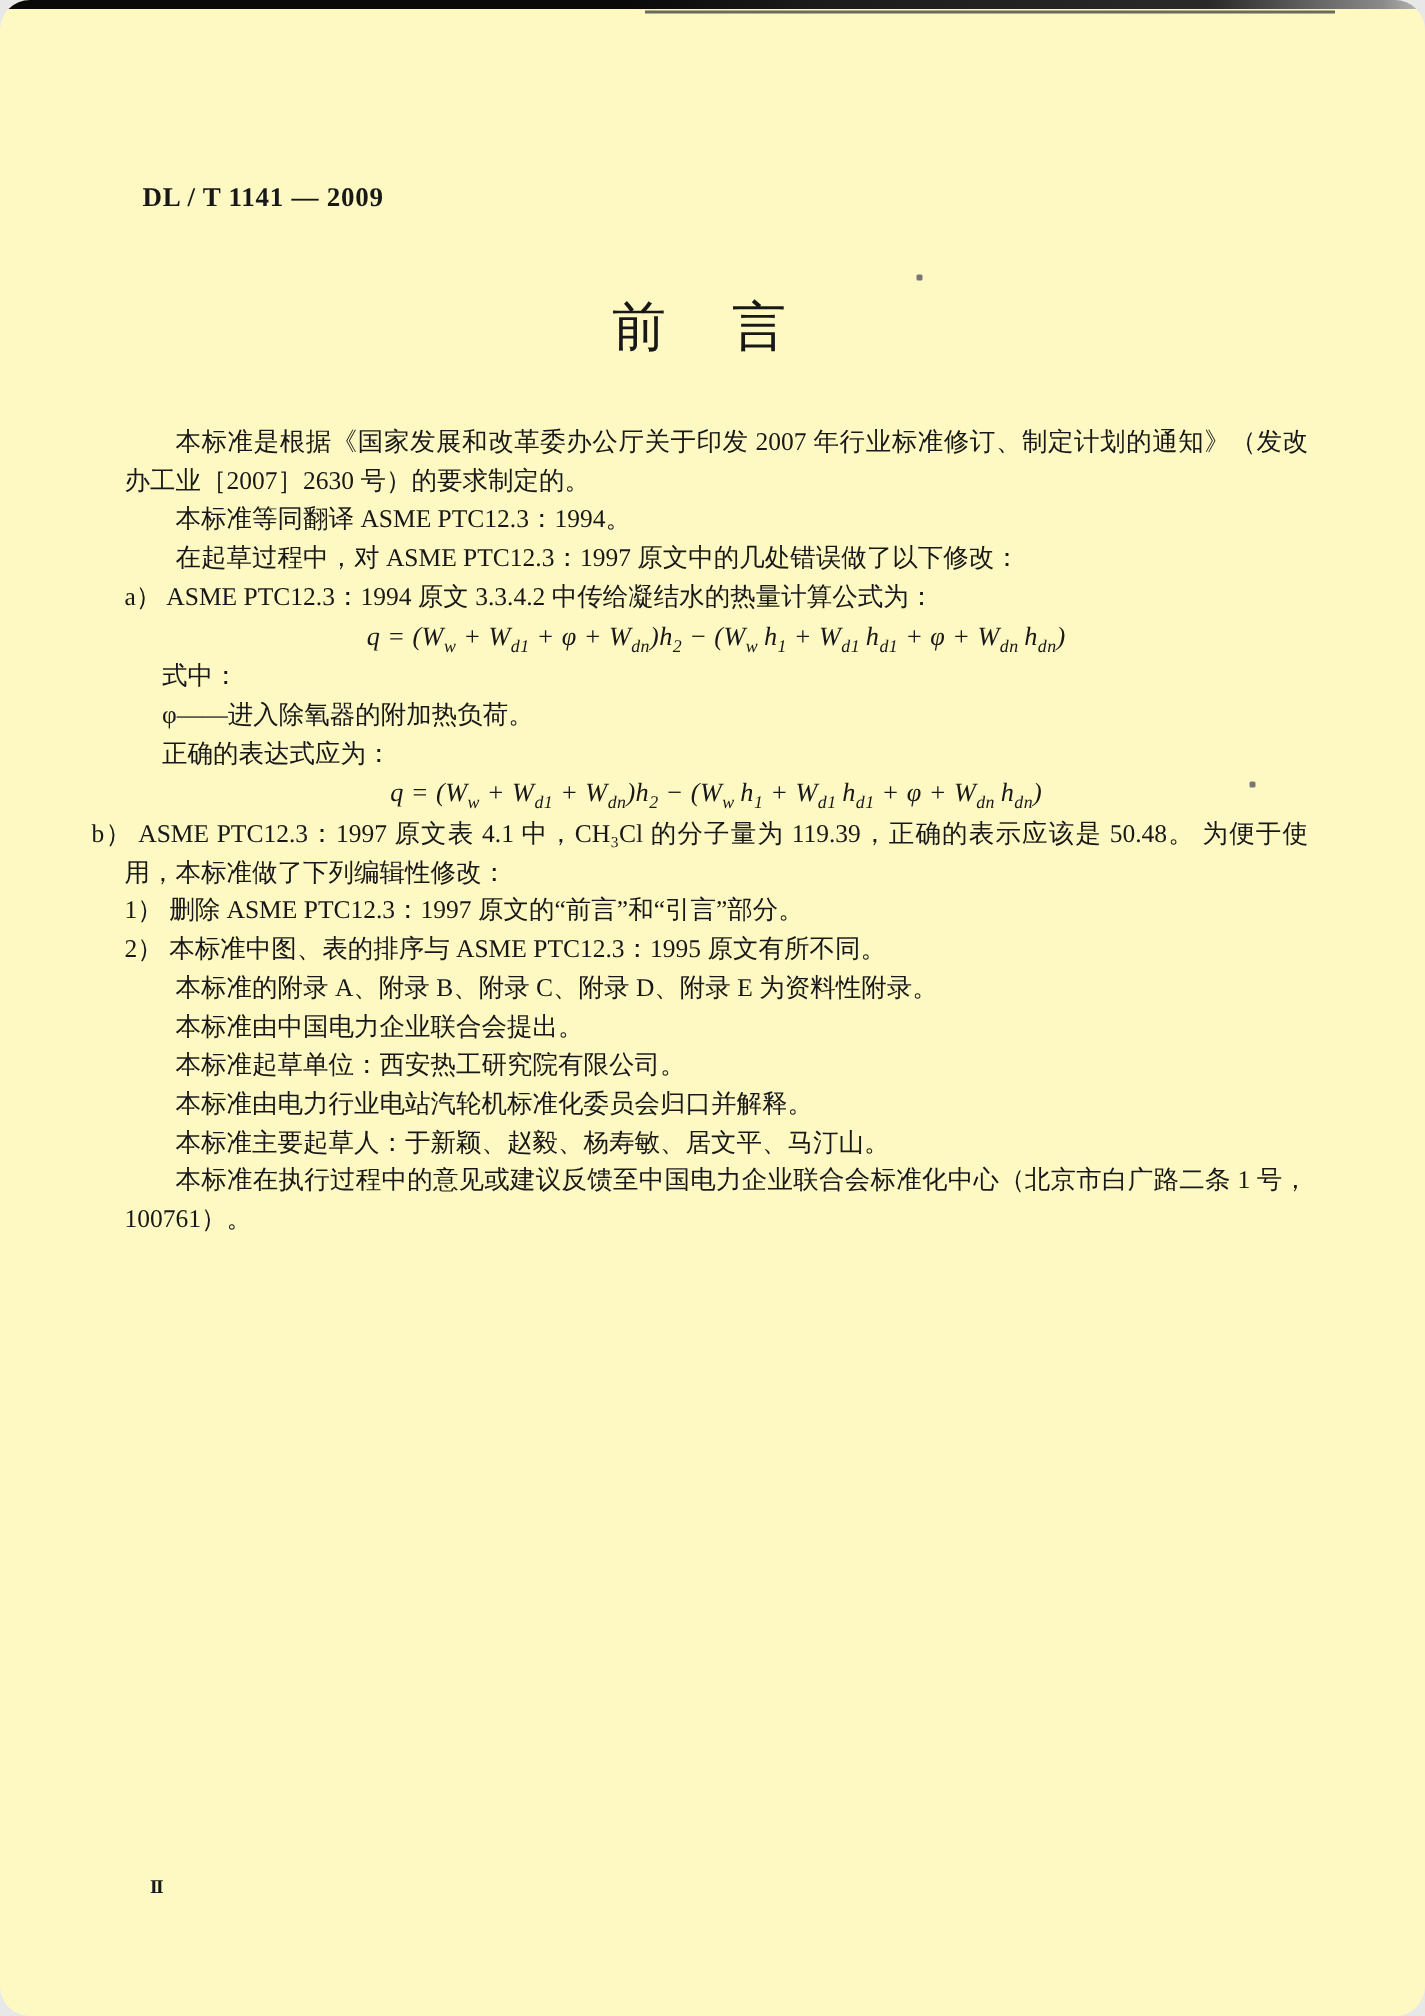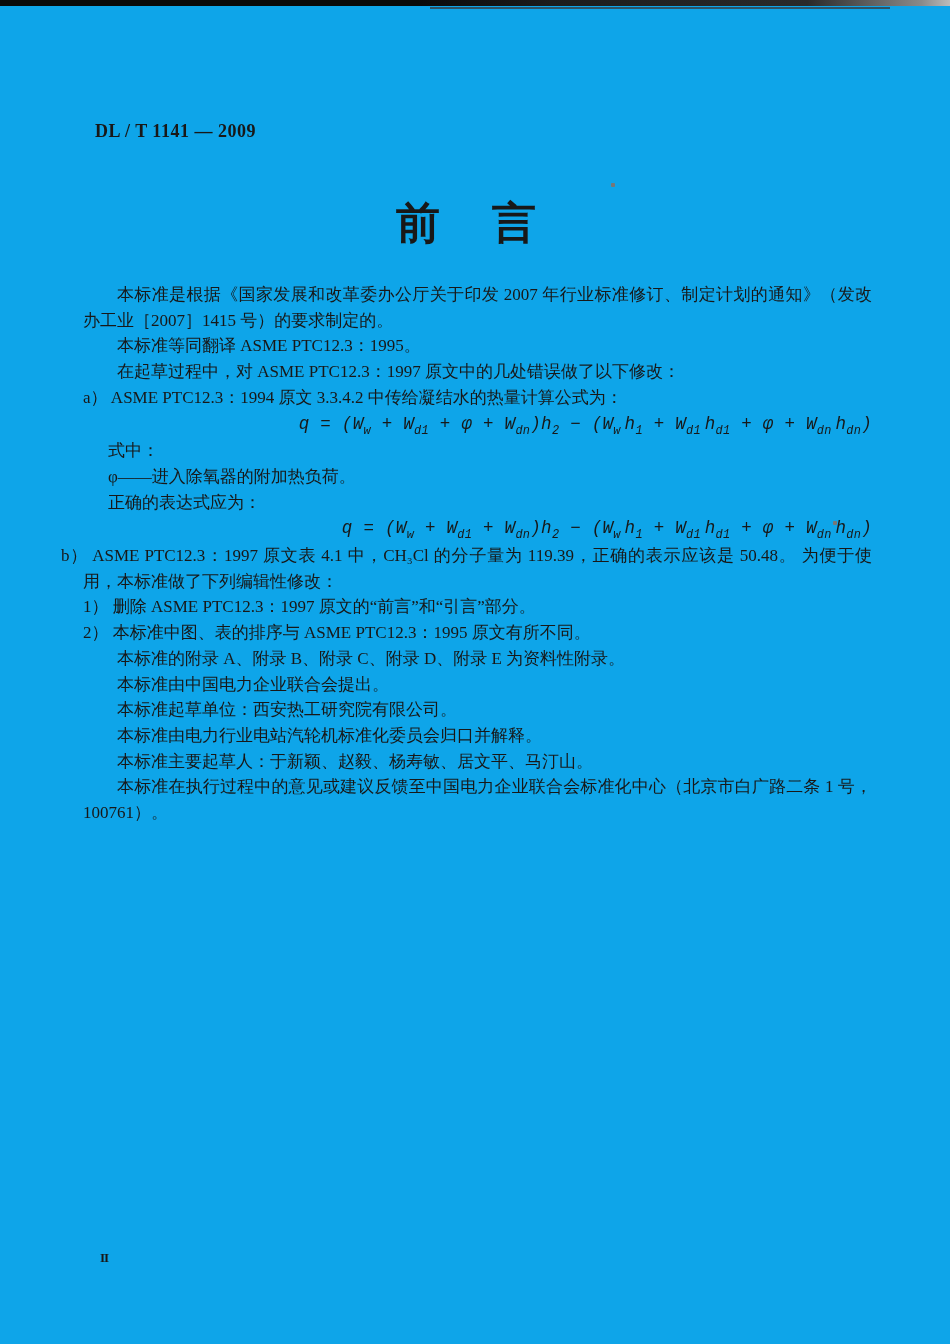--- a/index.html
+++ b/index.html
@@ -1,59 +1,59 @@
 <!DOCTYPE html>
 <html><head>
 <meta charset="utf-8">
 <style>
   * { margin:0; padding:0; box-sizing:border-box; }
   html,body { background:#e8e8e8; }
   .page {
     position:relative;
     width:950px; height:1344px;
-    background:#0ea5e9;
+    background:#fef9c3;
     font-family:"Liberation Serif","DejaVu Serif",serif;
     color:#181818;
     overflow:hidden;
+    border-radius:20px;
   }
   .scan-bar-top {
     position:absolute; top:0; left:0; width:950px; height:6px;
     background:linear-gradient(to right,#0a0a0a 0%,#0a0a0a 44%,#1c1c1c 58%,#2a2a2a 85%,#8a8a8a 97%,#bbb 100%);
   }
   .scan-bar-top2 {
     position:absolute; top:7px; left:430px; width:460px; height:2px;
     background:#3a3a3a; opacity:.75;
   }
   .header-code {
     position:absolute; top:121px; left:95px;
     font-size:18px; font-weight:bold; letter-spacing:.5px;
     white-space:nowrap;
   }
   .doc-title {
     position:absolute; top:194px; left:0; width:936px;
-    text-align:center; font-size:44px; font-weight:bold;
+    text-align:center; font-size:36px; font-weight:normal;
     letter-spacing:4px;
   }
   .content {
     position:absolute; top:282px; left:83px; width:789px;
     font-size:17px; line-height:25.7px;
     text-align:justify;
   }
   .content p { margin:0; }
   .ind2  { text-indent:2em; }      
   .ind15 { text-indent:25px; }     
   .item-a { margin-left:25px; }
   .item-b { margin-left:47px; text-indent:-22px; }
   .item-num { margin-left:69px; }
   .formula {
-    text-align:right; text-indent:0;
+    text-align:center; text-indent:0;
     font-style:italic; font-size:17.5px;
     padding:1px 0;
     letter-spacing:.3px;
-    font-family:Liberation Mono, monospace;
   }
   .formula sub { font-size:68%; font-style:italic; line-height:0; }
   .page-number {
     position:absolute; top:1250px; left:100px;
     font-size:13px; font-weight:bold; letter-spacing:-1px;
   }
   .speck {
     position:absolute; width:4px; height:4px;
     background:#777; border-radius:1px;
   }
@@ -66,22 +66,22 @@
 <div class="page">
 
   <div class="scan-bar-top"></div>
   <div class="scan-bar-top2"></div>
 
   <div class="header-code">DL / T 1141 — 2009</div>
 
   <div class="doc-title">前　言</div>
 
   <div class="content">
-    <p class="ind2">本标准是根据《国家发展和改革委办公厅关于印发 2007 年行业标准修订、制定计划的通知》（发改办工业［2007］1415 号）的要求制定的。</p>
-    <p class="ind2">本标准等同翻译 ASME PTC12.3：1995。</p>
+    <p class="ind2">本标准是根据《国家发展和改革委办公厅关于印发 2007 年行业标准修订、制定计划的通知》（发改办工业［2007］2630 号）的要求制定的。</p>
+    <p class="ind2">本标准等同翻译 ASME PTC12.3：1994。</p>
     <p class="ind2">在起草过程中，对 ASME PTC12.3：1997 原文中的几处错误做了以下修改：</p>
     <p class="item-a">a） ASME PTC12.3：1994 原文 3.3.4.2 中传给凝结水的热量计算公式为：</p>
     <p class="formula">q = (W<sub>w</sub> + W<sub>d1</sub> + φ + W<sub>dn</sub>)h<sub>2</sub> − (W<sub>w</sub> h<sub>1</sub> + W<sub>d1</sub> h<sub>d1</sub> + φ + W<sub>dn</sub> h<sub>dn</sub>)</p>
     <p class="ind15">式中：</p>
     <p class="ind15">φ——进入除氧器的附加热负荷。</p>
     <p class="ind15">正确的表达式应为：</p>
     <p class="formula">q = (W<sub>w</sub> + W<sub>d1</sub> + W<sub>dn</sub>)h<sub>2</sub> − (W<sub>w</sub> h<sub>1</sub> + W<sub>d1</sub> h<sub>d1</sub> + φ + W<sub>dn</sub> h<sub>dn</sub>)</p>
     <p class="item-b">b）  ASME PTC12.3：1997 原文表 4.1 中，CH₃Cl 的分子量为 119.39，正确的表示应该是 50.48。 为便于使用，本标准做了下列编辑性修改：</p>
     <p class="item-num">1）  删除 ASME PTC12.3：1997 原文的“前言”和“引言”部分。</p>
     <p class="item-num">2）  本标准中图、表的排序与 ASME PTC12.3：1995 原文有所不同。</p>

